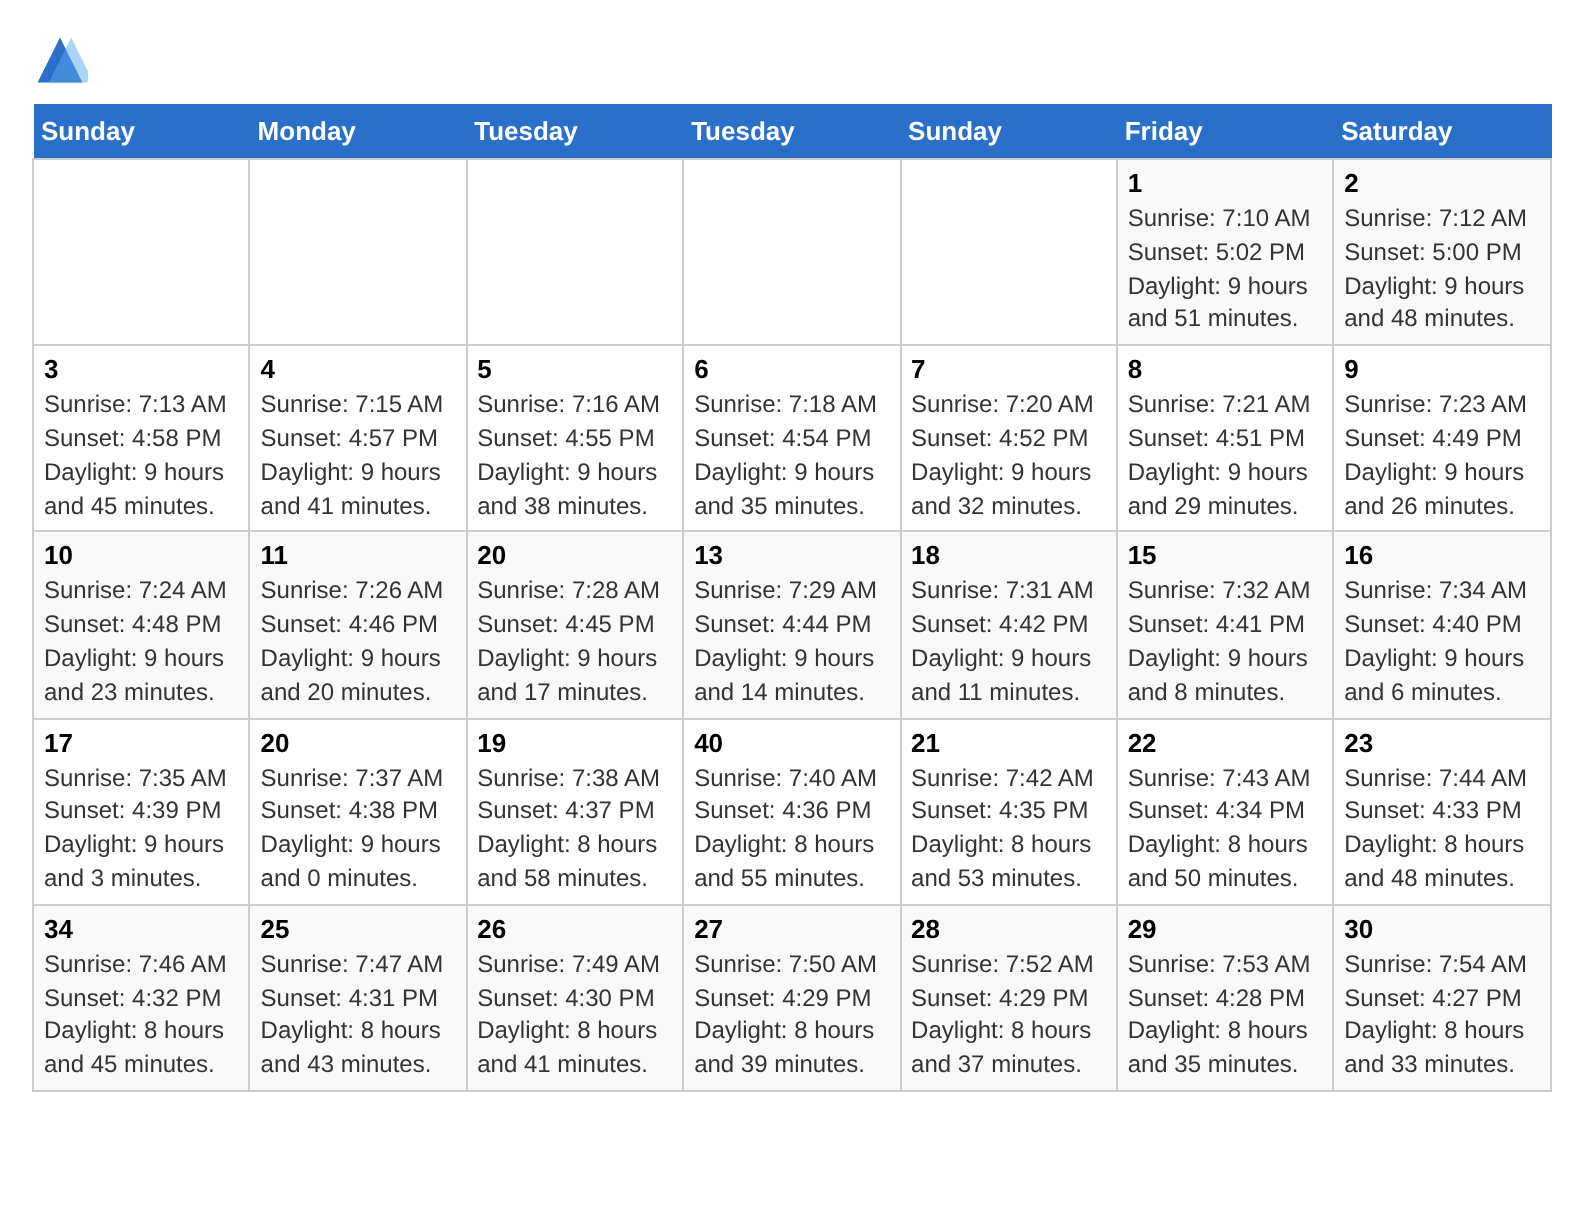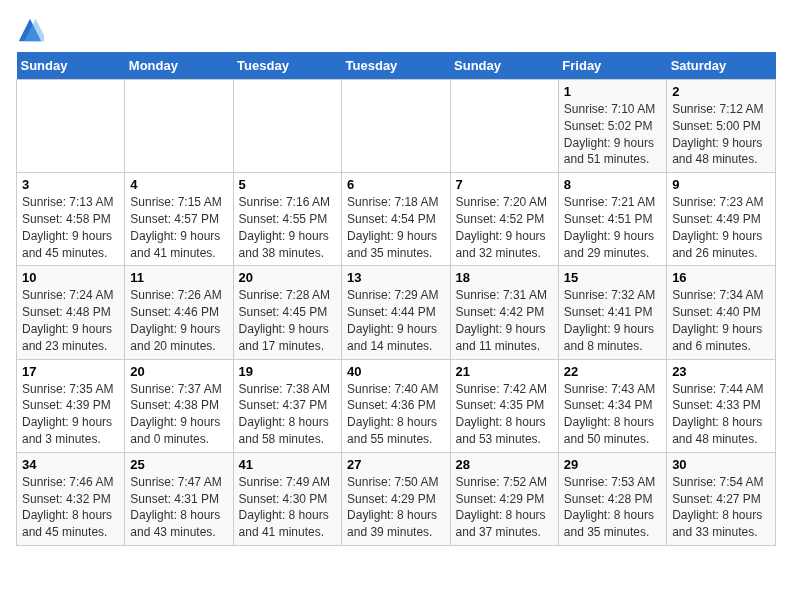--- a/index.html
+++ b/index.html
@@ -182,21 +182,21 @@
         <td><span class="day-num">22</span>
 <span class="day-info">Sunrise: 7:43 AM<br>Sunset: 4:34 PM<br>Daylight: 8 hours and 50 minutes.</span></td>
         <td><span class="day-num">23</span>
 <span class="day-info">Sunrise: 7:44 AM<br>Sunset: 4:33 PM<br>Daylight: 8 hours and 48 minutes.</span></td>
       </tr>
       <tr>
         <td><span class="day-num">34</span>
 <span class="day-info">Sunrise: 7:46 AM<br>Sunset: 4:32 PM<br>Daylight: 8 hours and 45 minutes.</span></td>
         <td><span class="day-num">25</span>
 <span class="day-info">Sunrise: 7:47 AM<br>Sunset: 4:31 PM<br>Daylight: 8 hours and 43 minutes.</span></td>
-        <td><span class="day-num">41</span>
+        <td><span class="day-num">26</span>
 <span class="day-info">Sunrise: 7:49 AM<br>Sunset: 4:30 PM<br>Daylight: 8 hours and 41 minutes.</span></td>
         <td><span class="day-num">27</span>
 <span class="day-info">Sunrise: 7:50 AM<br>Sunset: 4:29 PM<br>Daylight: 8 hours and 39 minutes.</span></td>
         <td><span class="day-num">28</span>
 <span class="day-info">Sunrise: 7:52 AM<br>Sunset: 4:29 PM<br>Daylight: 8 hours and 37 minutes.</span></td>
         <td><span class="day-num">29</span>
 <span class="day-info">Sunrise: 7:53 AM<br>Sunset: 4:28 PM<br>Daylight: 8 hours and 35 minutes.</span></td>
         <td><span class="day-num">30</span>
 <span class="day-info">Sunrise: 7:54 AM<br>Sunset: 4:27 PM<br>Daylight: 8 hours and 33 minutes.</span></td>
       </tr>

